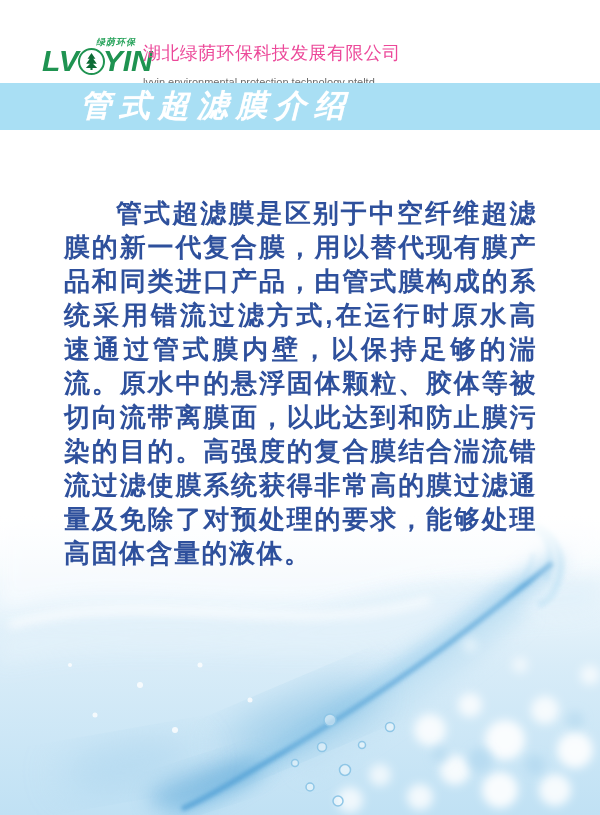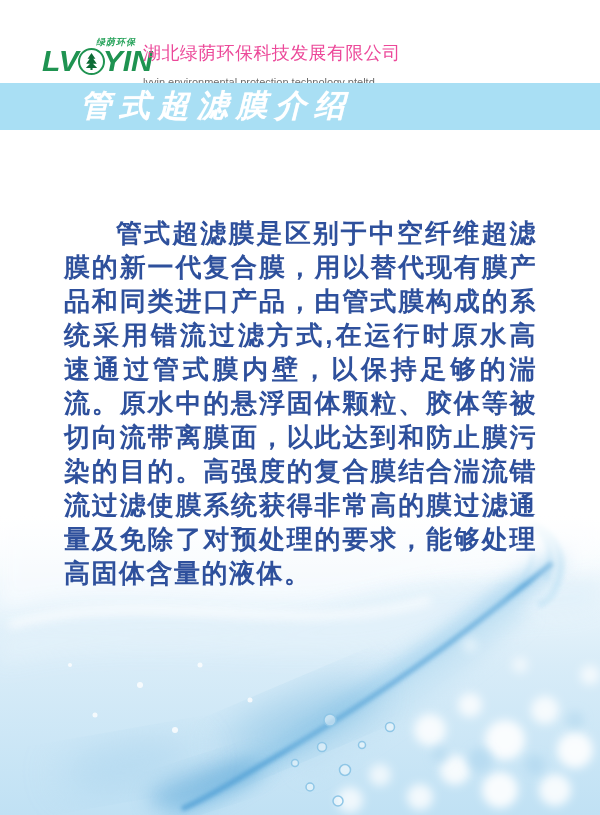--- a/index.html
+++ b/index.html
@@ -105,21 +105,20 @@
   }
   .article p {
     color: #2e509c;
     font-size: 26px;
     line-height: 34px;
     letter-spacing: 1.5px;
     font-weight: 600;
     text-align: justify;
     text-indent: 52px;
     word-break: break-all;
-    margin-top: 20px;
   }
 
   
   .water {
     position: absolute;
     left: 0; bottom: 0;
     width: 600px; height: 300px;
     z-index: 1;
   }
   .water svg { display: block; width: 600px; height: 300px; }

